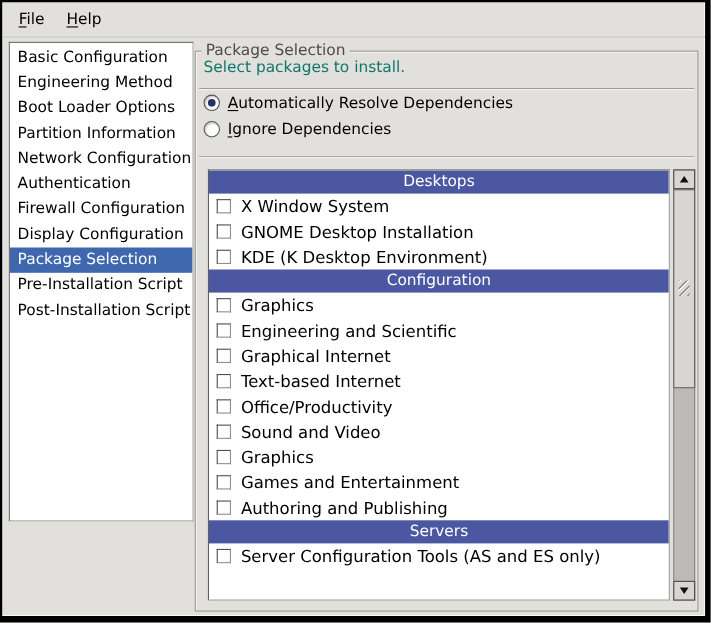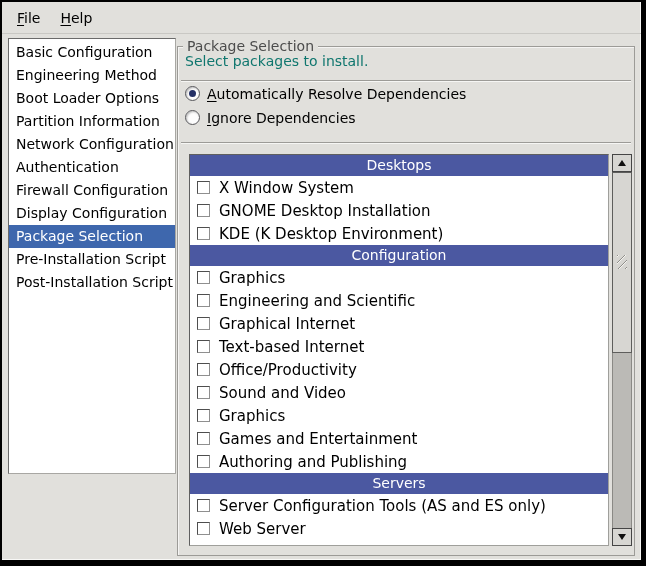--- a/index.html
+++ b/index.html
@@ -171,24 +171,20 @@
           </div>
           <div class="pkg-item">
             <span class="checkbox"></span>
             <span>Authoring and Publishing</span>
           </div>
           <div class="pkg-header">Servers</div>
           <div class="pkg-item">
             <span class="checkbox"></span>
             <span>Server Configuration Tools (AS and ES only)</span>
           </div>
-          <div class="pkg-item">
-            <span class="checkbox"></span>
-            <span>Web Server</span>
-          </div>
         </div>
 
       <div class="scrollbar">
         <div class="sb-btn" id="sb-up">
           <span class="arrow-up"></span>
         </div>
         <div class="sb-thumb"></div>
         <div class="sb-btn" id="sb-down">
           <span class="arrow-down"></span>
         </div>

